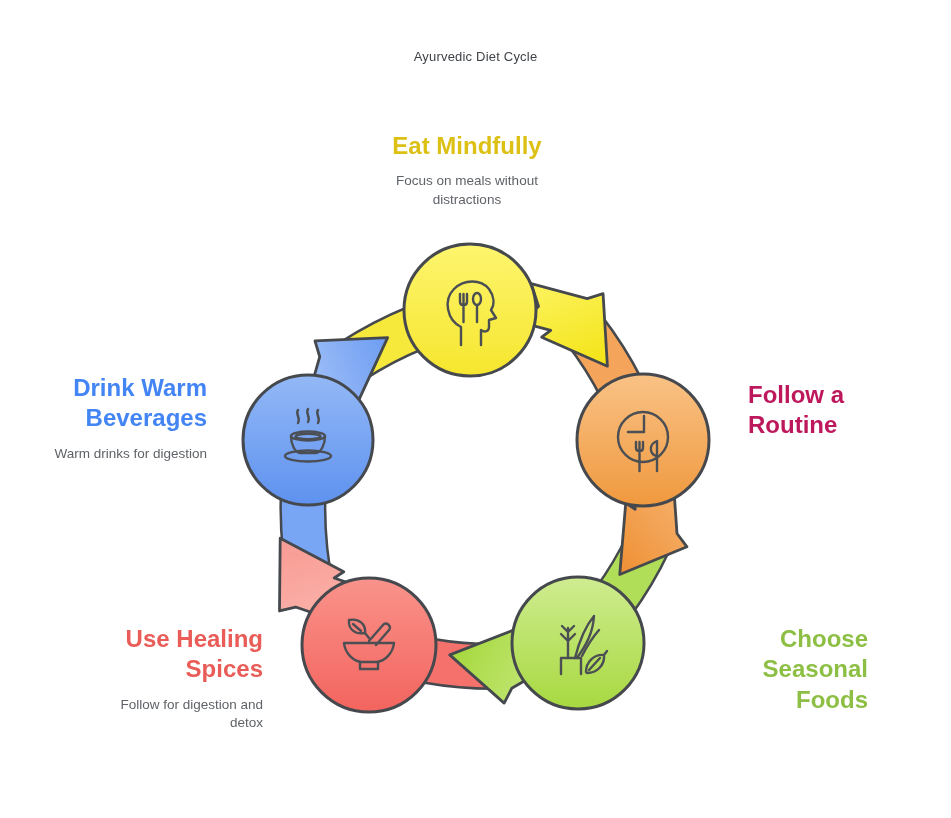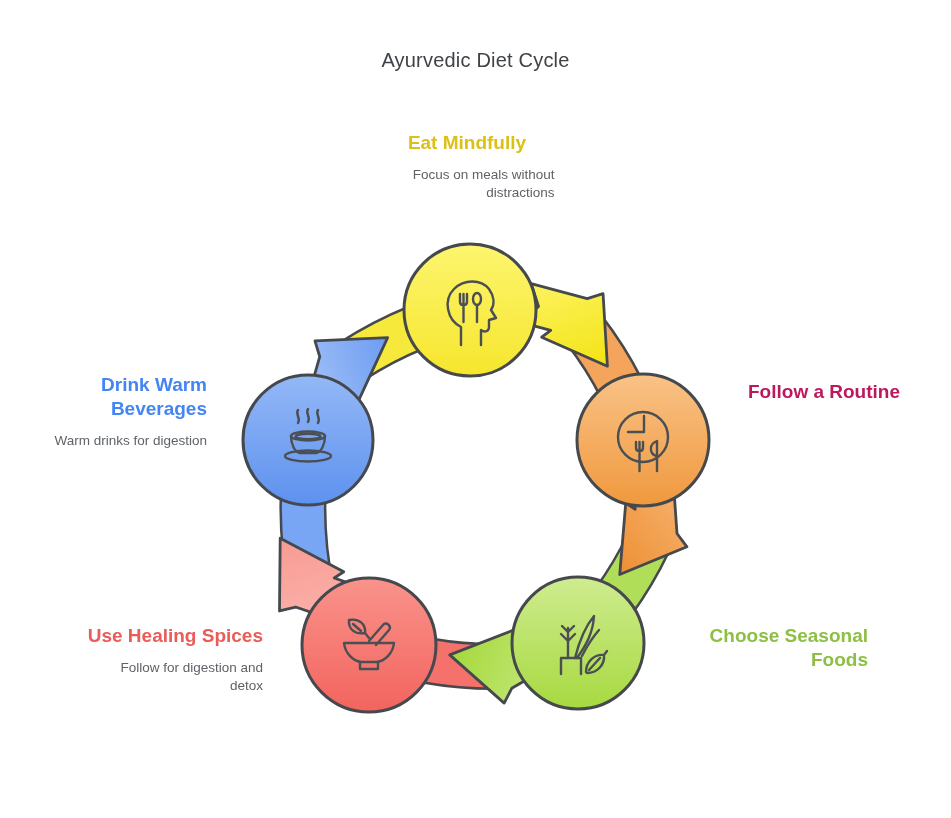--- a/index.html
+++ b/index.html
@@ -3,27 +3,27 @@
 <meta charset="utf-8">
 <style>
   html,body{margin:0;padding:0;background:#ffffff;}
   .canvas{
     position:relative;width:951px;height:818px;background:#ffffff;overflow:hidden;
     font-family:"Liberation Sans",sans-serif;
   }
   .diagram-svg{position:absolute;left:0;top:0;}
   .page-title{
     position:absolute;left:0;top:49px;width:100%;text-align:center;
-    font-size:20px;color:#3f4347;letter-spacing:.2px;
+    font-size:13px;color:#3f4347;letter-spacing:.2px;
   }
   .step{position:absolute;}
-  .step .label{font-size:19px;font-weight:bold;line-height:1.27;}
+  .step .label{font-size:24px;font-weight:bold;line-height:1.27;}
   .step .desc{font-size:13.5px;color:#5f6368;line-height:1.34;margin-top:11px;}
   .step-eat{left:342px;top:131px;width:250px;text-align:center;}
-  .step-eat .desc{width:175px;margin-left:auto;margin-right:auto;text-align:right;}
+  .step-eat .desc{width:175px;margin-left:auto;margin-right:auto;}
   .step-routine{left:748px;top:380px;width:182px;text-align:left;}
   .step-seasonal{left:688px;top:624px;width:180px;text-align:right;}
   .step-seasonal .desc{width:155px;}
   .step-spices{left:63px;top:624px;width:200px;text-align:right;}
   .step-spices .desc{width:168px;margin-left:auto;}
   .step-warm{left:15px;top:373px;width:192px;text-align:right;}
   .step-warm .label{width:140px;margin-left:auto;}
 </style>
 </head>
 <body>

